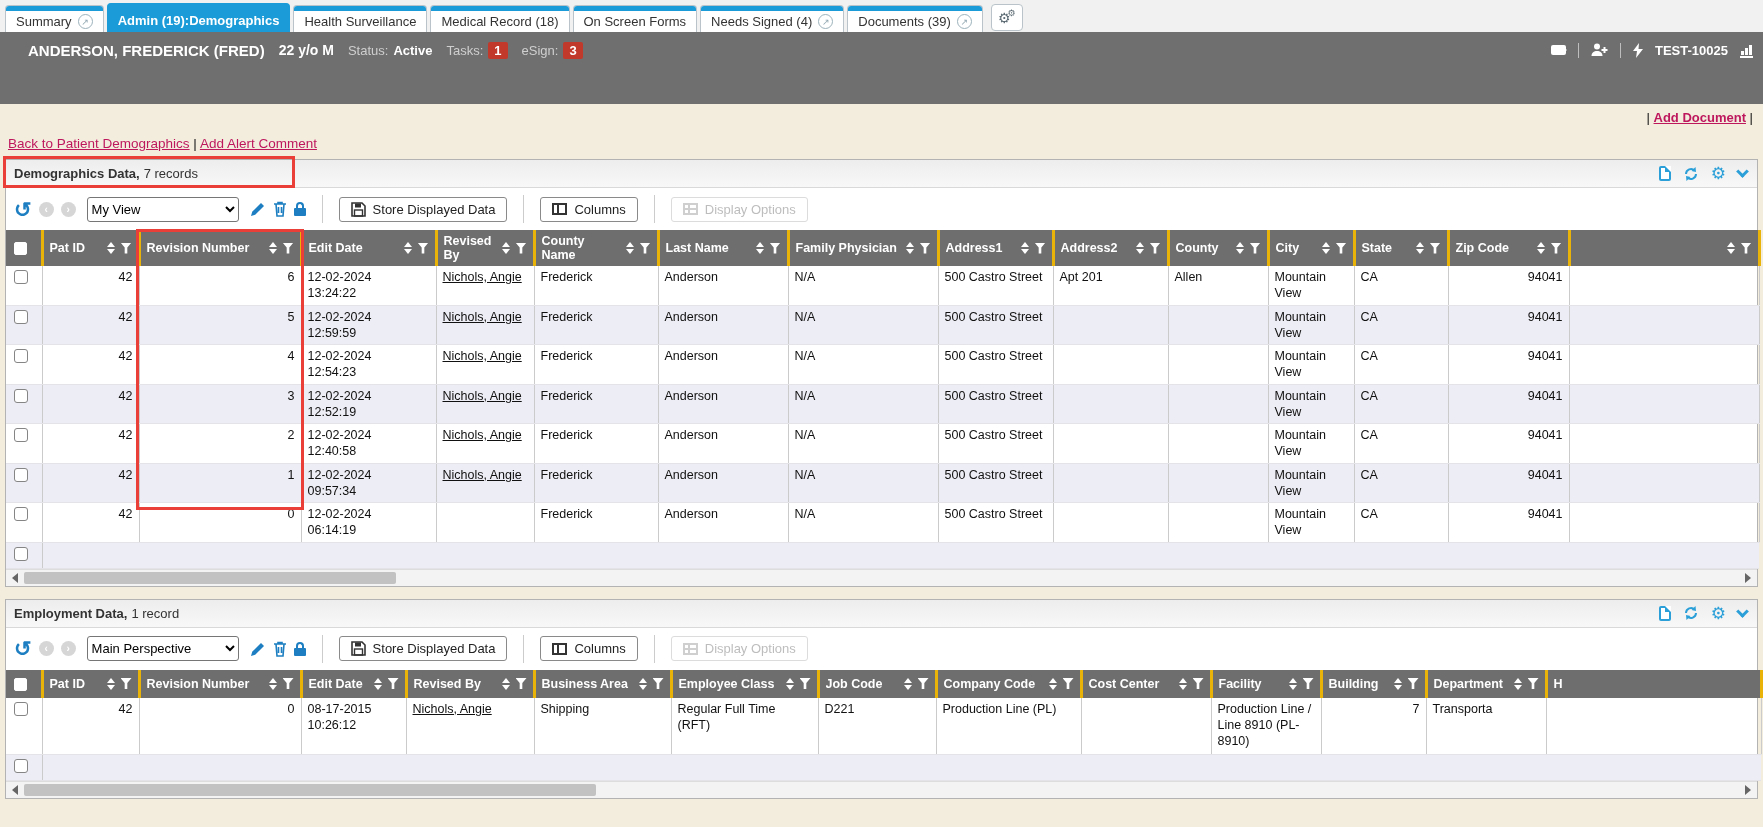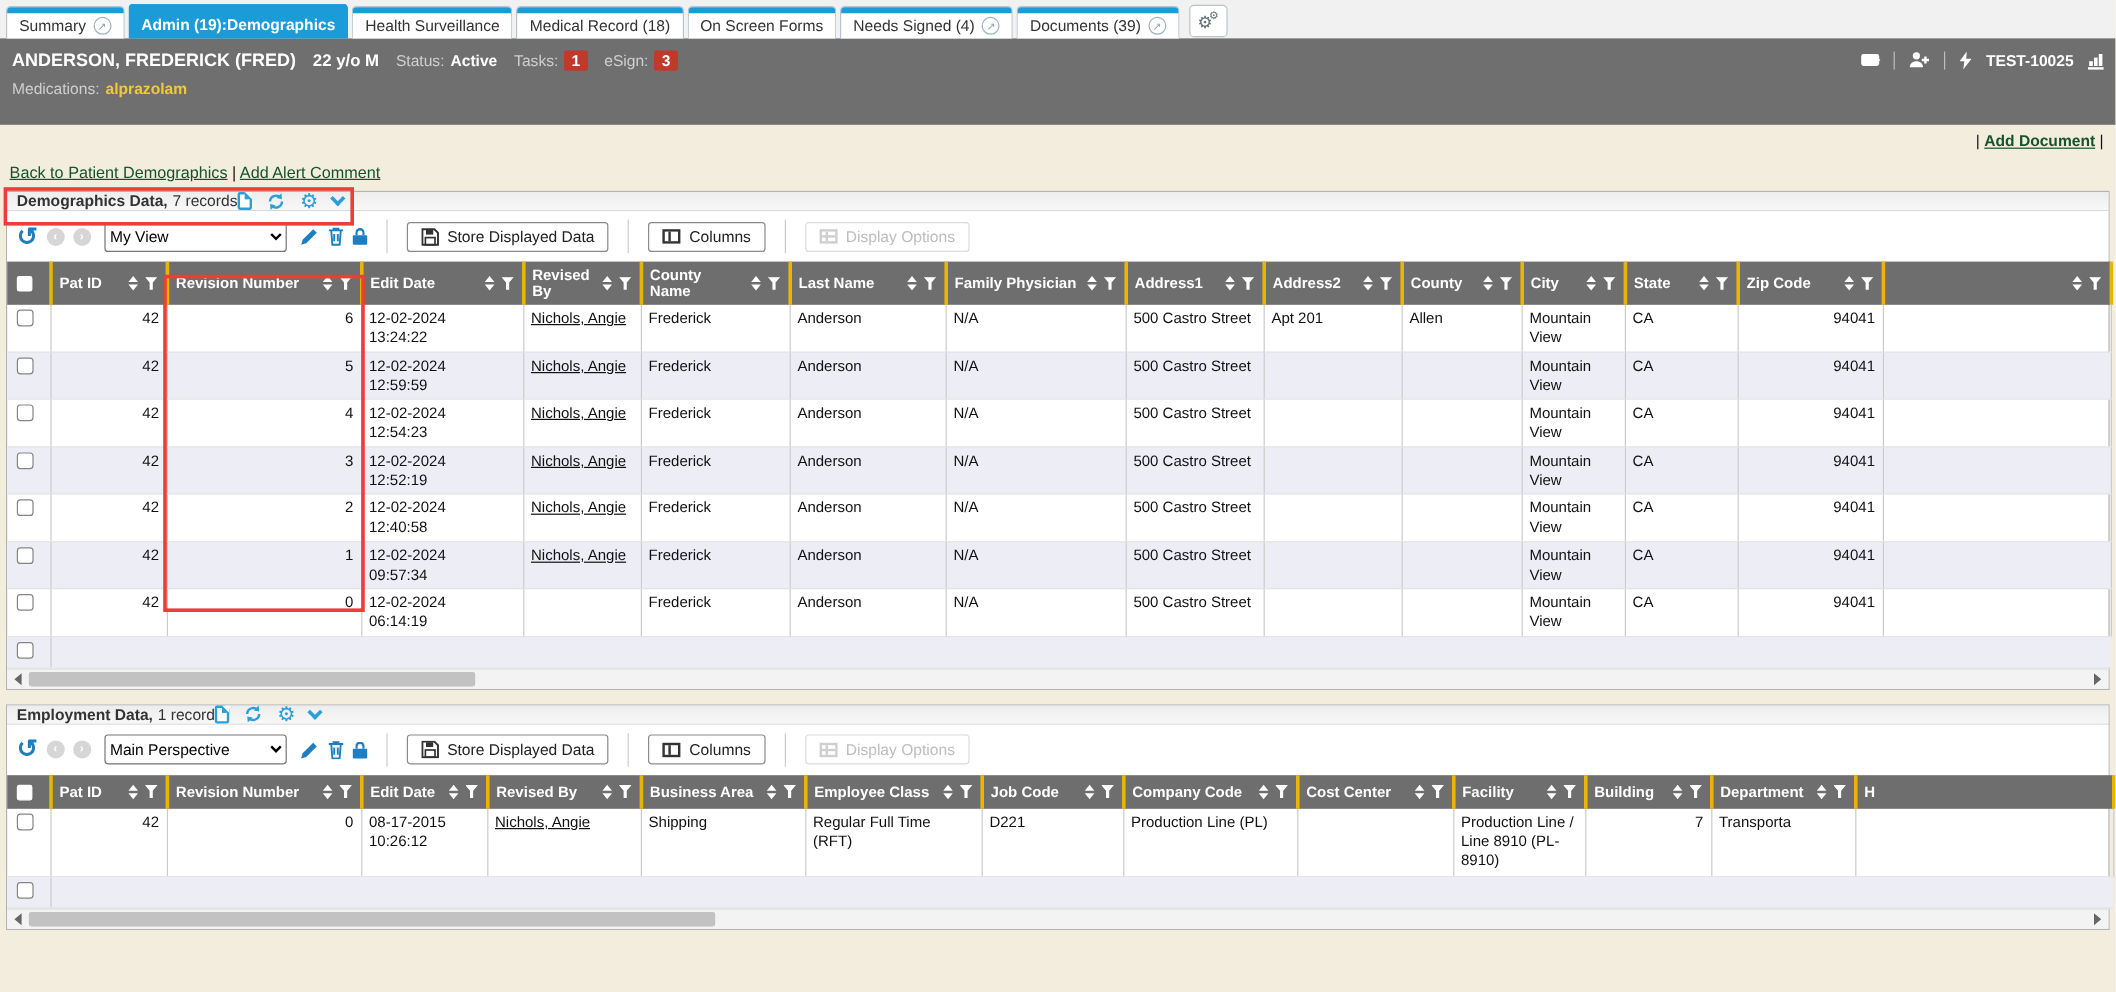--- a/index.html
+++ b/index.html
@@ -16,44 +16,44 @@
   .tab::before { content:''; position:absolute; top:0; left:0; right:0; height:5px; background:#1b9cd8; border-radius:3px 3px 0 0; }
   .tab.active { background:#1b9cd8; color:#fff; font-weight:bold; border-color:#1b9cd8; height:29px; }
   .tab.active::before { background:#1b9cd8; }
   .popout { width:15px; height:15px; border:1px solid #9cb2bc; border-radius:50%; color:#92a8b2;
             font-size:9px; display:flex; align-items:center; justify-content:center; background:#fff; flex:none; }
   .tab-gear { margin-left:5px; margin-bottom:1px; width:32px; height:27px; background:#fff; border:1px solid #b9c3c9;
               border-radius:4px; display:flex; align-items:center; justify-content:center; color:#5c6b73; cursor:pointer; }
   .tab-gear .g1{ font-size:14px; line-height:1; } .tab-gear .g2{ font-size:9px; line-height:1; margin:-8px 0 0 -3px; }
   
   .banner { background:#6f6f6f; color:#fff; padding:5px 10px 6px 10px; height:72px; }
-  .brow { display:flex; align-items:center; gap:14px; }
+  .brow { display:flex; align-items:center; gap:14px;margin-left:18px; }
   .brow1 { height:26px; }
   .brow2, .brow3 { height:21px; gap:18px; }
   .pname { font-size:15px; font-weight:bold; }
   .page-sex { font-size:14px; font-weight:bold; }
   .blabel { color:#cfcfcf; font-size:13px; }
   .bval { color:#fff; font-weight:bold; font-size:13px; }
   .pair { display:flex; align-items:center; gap:5px; }
   .badge { color:#fff; font-weight:bold; font-size:13px; padding:1px 6px; border-radius:2px; }
   .bright { margin-left:auto; display:flex; align-items:center; gap:12px; }
   .vsep { width:1px; height:15px; background:rgba(255,255,255,.55); }
   .icon-camera { width:15px; height:10px; background:#fff; border-radius:2px; position:relative; }
   .icon-camera::after { content:''; position:absolute; right:-6px; top:0px; border:5px solid transparent; border-left:6px solid #fff; }
   .icon-chart { display:flex; align-items:flex-end; gap:1px; border-bottom:2px solid #fff; padding:0 1px 1px 1px; height:15px; }
   .icon-chart i { display:block; width:3px; background:#fff; }
   
   .adddoc-row { text-align:right; margin:6px 10px 0 0; height:18px; font-size:13px; color:#111; }
   .backrow { margin:8px 0 0 8px; height:18px; font-size:13.5px; color:#111; }
-  .tlink { text-decoration:underline; color:#14532d; cursor:pointer; }
+  .tlink { text-decoration:underline; color:#be185d; cursor:pointer; }
   .adddoc-row .tlink { font-weight:bold; }
   
   .panel { margin:5px 5px 0 5px; background:#fff; border:1px solid #b3b3b3; }
   .panel + .panel { margin-top:12px; }
-  .panel-head { height:16px; display:flex; align-items:center; 
+  .panel-head { height:28px; display:flex; align-items:center; justify-content:space-between;
                 background:linear-gradient(#ededed,#f8f8f8); border-bottom:1px solid #d9d9d9; padding:0 10px 0 8px; }
   .pt-bold { font-weight:bold; color:#333; font-size:13px; }
   .pt-count { color:#333; font-size:13px; margin-left:4px; }
   .panel-icons { display:flex; align-items:center; gap:12px; }
   .icon-doc { width:12px; height:15px; border:2px solid #2a9fd8; border-radius:2px; position:relative; background:#fff; }
   .icon-doc::before { content:''; position:absolute; top:-2px; right:-2px; width:0; height:0;
                       border:3px solid; border-color:#fff #fff #2a9fd8 #2a9fd8; }
   .icon-gear-blue { color:#2a9fd8; font-size:17px; line-height:1; }
   .icon-chev { width:9px; height:9px; border-right:3px solid #2a9fd8; border-bottom:3px solid #2a9fd8; transform:rotate(45deg); margin-top:-4px; }
   
@@ -169,26 +169,20 @@
         <polygon points="6,0 0,8 4,8 3,15 10,6 5.5,6" fill="#fff"></polygon>
       </svg>
       <span class="bval">TEST-10025</span>
       <span class="icon-chart">
           <i style="height:4px"></i>
           <i style="height:7px"></i>
           <i style="height:10px"></i>
         </span>
     </span>
   </div>
-  <div class="brow brow3">
-    <span class="pair">
-        <span class="blabel">Medications:</span>
-      <span class="bval" id="med-val" style="color: rgb(240, 201, 58);">alprazolam</span>
-      </span>
-  </div>
 </header>
 
 <div class="adddoc-row">
   <span>|</span>
   <span class="tlink">Add Document</span>
   <span>|</span>
 </div>
 <div class="backrow">
   <span class="tlink">Back to Patient Demographics</span>
   <span>|</span>

